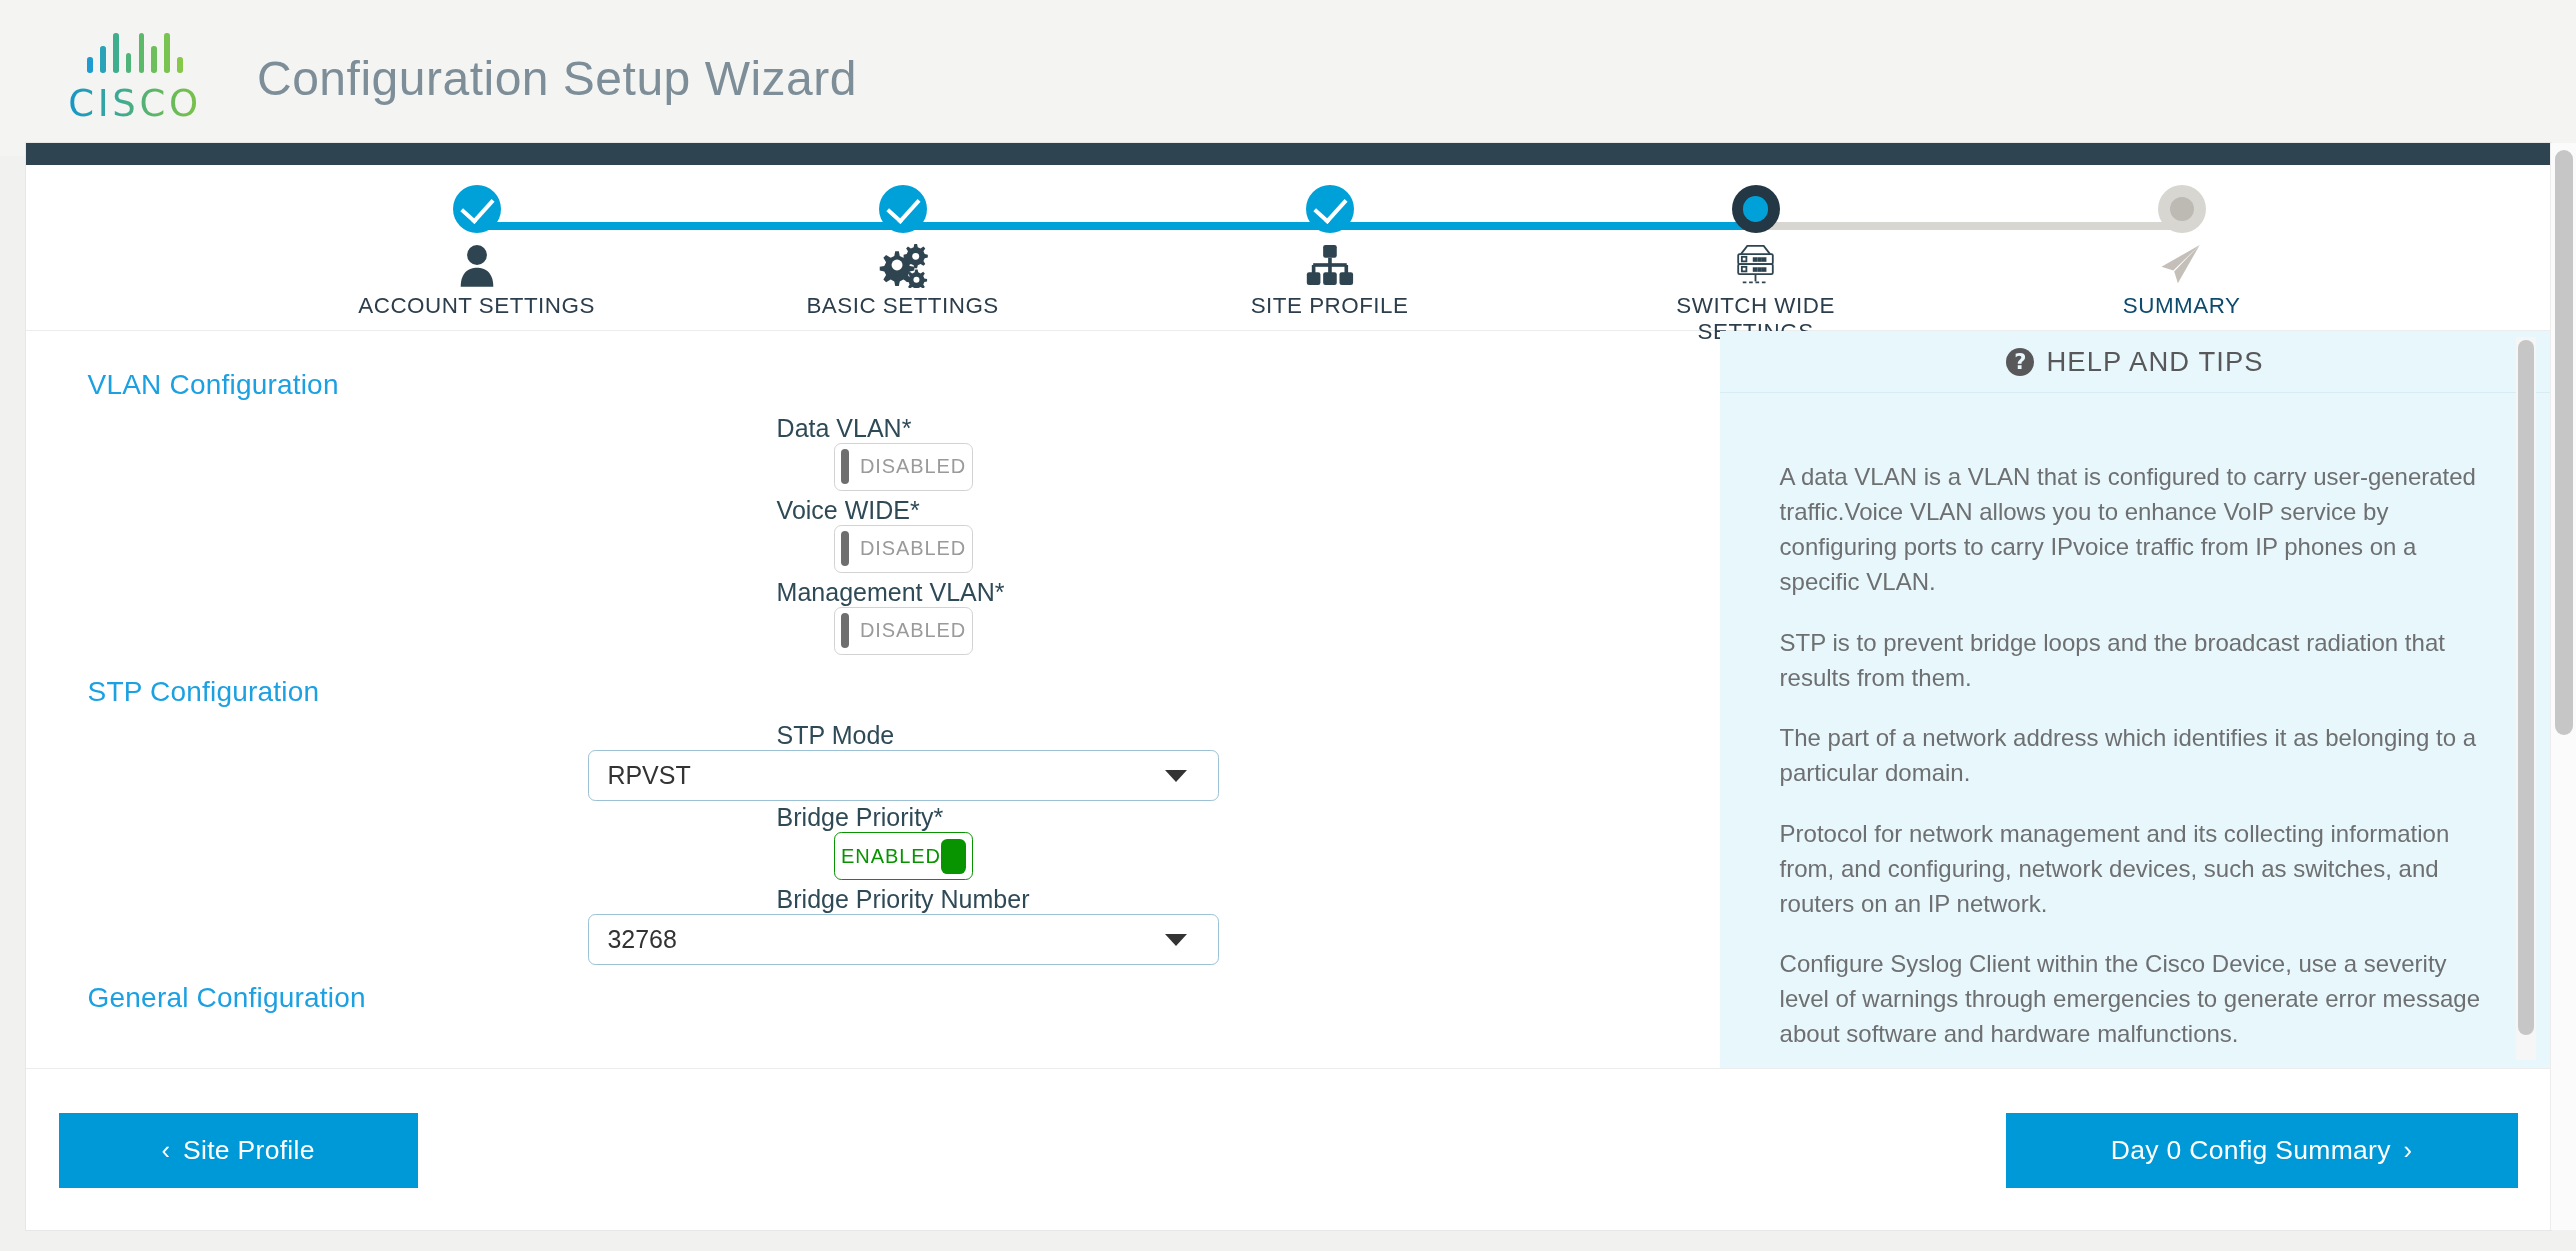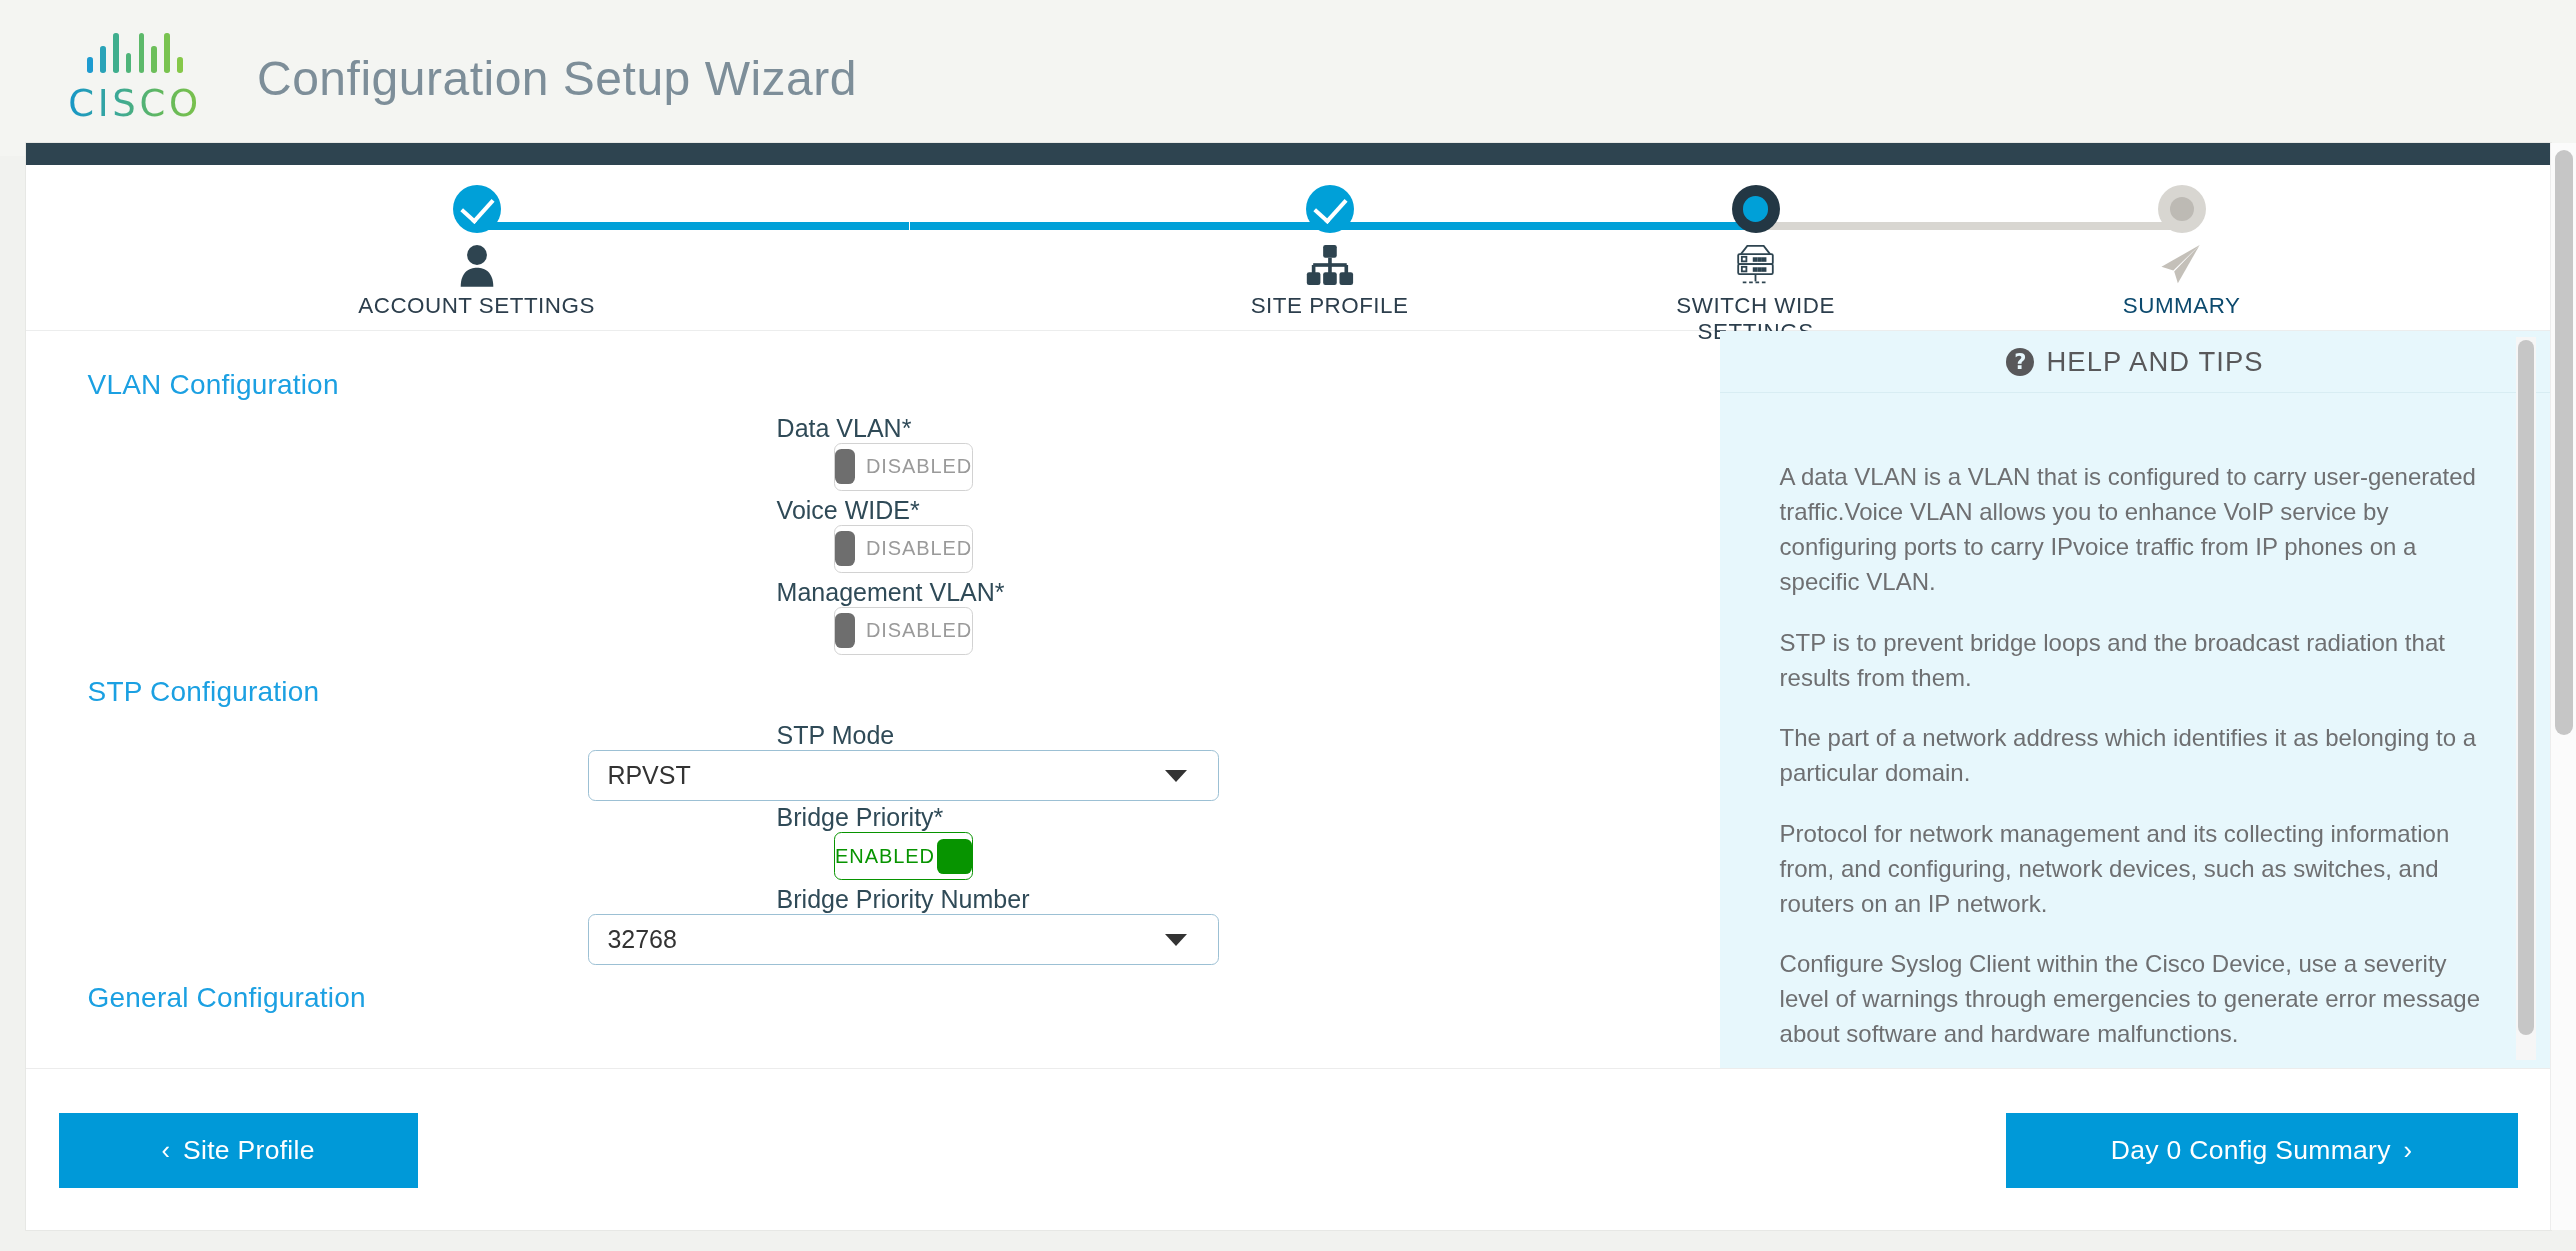--- a/index.html
+++ b/index.html
@@ -141,21 +141,21 @@
     color: #2f4a57;
     padding-left: 24px;
   }
   .fctl { display: flex; align-items: center; }
 
   
   .toggle {
     width: 139px; height: 48px;
     border-radius: 7.3px;
     display: flex; align-items: center;
-    padding: 0 0;
+    padding: 0 6px;
     background: #fff;
     cursor: pointer;
   }
   .toggle .knob { width: 35px; height: 35px; border-radius: 6.4px; }
   .toggle .tlabel { font-size: 20px; letter-spacing: 0.9px; }
   .toggle.off { border: 1.8px solid #d2d2d2; justify-content: flex-start; }
   .toggle.off .knob { background: #6e6e6e; }
   .toggle.off .tlabel { color: #9a9a9a; margin-left: 11px; }
   .toggle.on { border: 1.8px solid #079400; justify-content: space-between; }
   .toggle.on .knob { background: #079400; }
@@ -295,20 +295,34 @@
       <div class="dot done"></div>
       <div class="step-icon">
         <svg width="38" height="44" viewBox="0 0 42 48">
             <circle cx="21" cy="13" r="11" fill="#2e4450"></circle>
             <path d="M3 48 C3 32 12 27 21 27 C30 27 39 32 39 48 Z" fill="#2e4450"></path>
           </svg>
       </div>
       <div class="step-label">ACCOUNT SETTINGS</div>
     </div>
 
+    <div class="step" style="left:877px">
+      <div class="dot done"></div>
+      <div class="step-icon">
+        <svg width="51" height="46" viewBox="0 0 56 50" fill="#2e4450">
+          <path d="M20 10 l4 0 1 5 4 2 5-3 3 3 -3 5 2 4 5 1 0 4 -5 1 -2 4 3 5 -3 3 -5-3 -4 2 -1 5 -4 0 -1-5 -4-2 -5 3 -3-3 3-5 -2-4 -5-1 0-4 5-1 2-4 -3-5 3-3 5 3 4-2z"></path>
+          <circle cx="22" cy="25" r="6" fill="#fff"></circle>
+          <path d="M41 2 l3 0 .8 3.4 3 1.4 3.2-2 2 2 -2 3.2 1.4 3 3.4 .8 0 3 -3.4 .8 -1.4 3 2 3.2 -2 2 -3.2-2 -3 1.4 -.8 3.4 -3 0 -.8-3.4 -3-1.4 -3.2 2 -2-2 2-3.2 -1.4-3 -3.4-.8 0-3 3.4-.8 1.4-3 -2-3.2 2-2 3.2 2 3-1.4z"></path>
+          <circle cx="42.5" cy="15.5" r="3.8" fill="#fff"></circle>
+          <path d="M42 30 l2.6 0 .7 3 2.6 1.2 2.8-1.7 1.8 1.8 -1.7 2.8 1.2 2.6 3 .7 0 2.6 -3 .7 -1.2 2.6 1.7 2.8 -1.8 1.8 -2.8-1.7 -2.6 1.2 -.7 3 -2.6 0 -.7-3 -2.6-1.2 -2.8 1.7 -1.8-1.8 1.7-2.8 -1.2-2.6 -3-.7 0-2.6 3-.7 1.2-2.6 -1.7-2.8 1.8-1.8 2.8 1.7 2.6-1.2z"></path>
+          <circle cx="43.3" cy="41.3" r="3.3" fill="#fff"></circle>
+        </svg>
+      </div>
+      <div class="step-label">BASIC SETTINGS</div>
+    </div>
 
     <div class="step" style="left:1304px">
       <div class="dot done"></div>
       <div class="step-icon">
         <svg width="49" height="44" viewBox="0 0 54 48" fill="#2e4450">
           <rect x="20" y="2" width="15" height="14" rx="2.5"></rect>
           <rect x="2" y="32" width="15" height="14" rx="2.5"></rect>
           <rect x="20" y="32" width="15" height="14" rx="2.5"></rect>
           <rect x="38" y="32" width="15" height="14" rx="2.5"></rect>
           <rect x="25.5" y="16" width="4" height="8"></rect>

